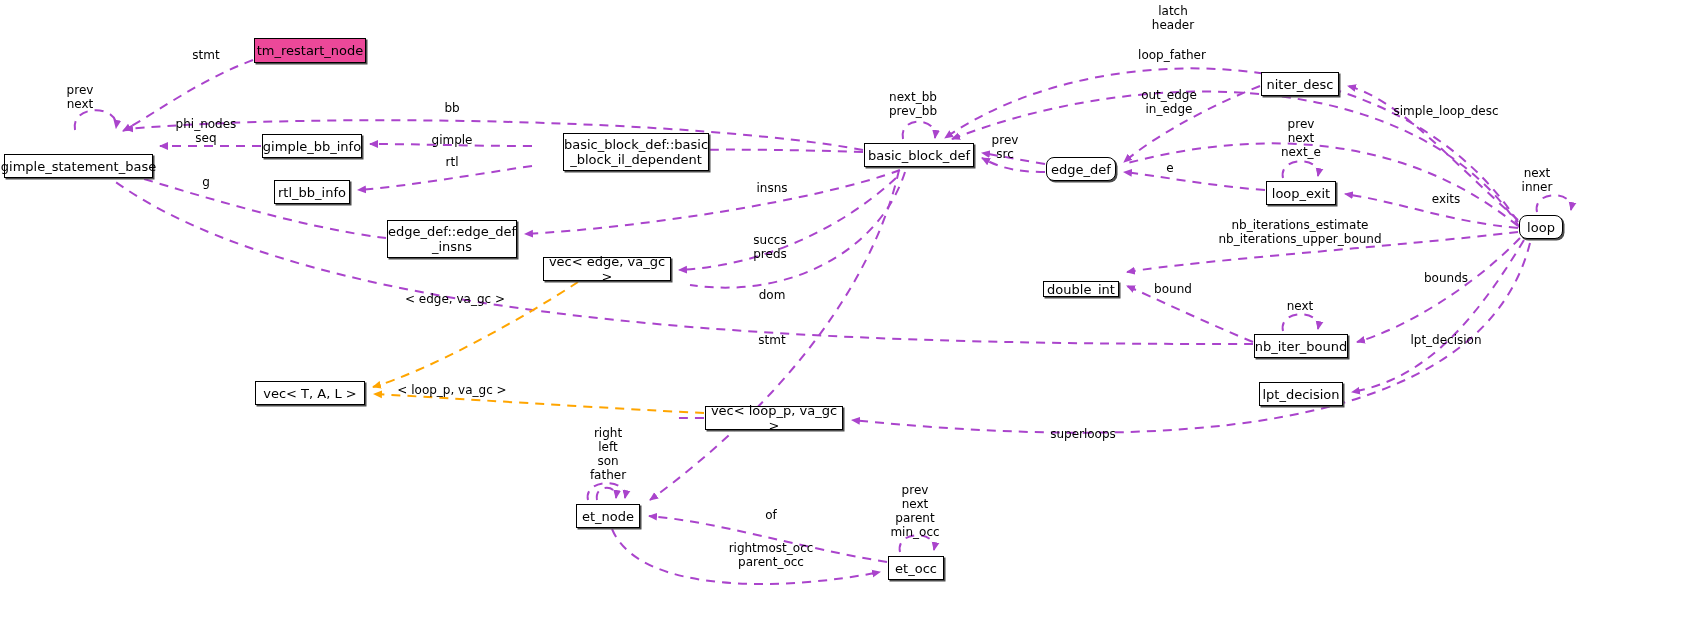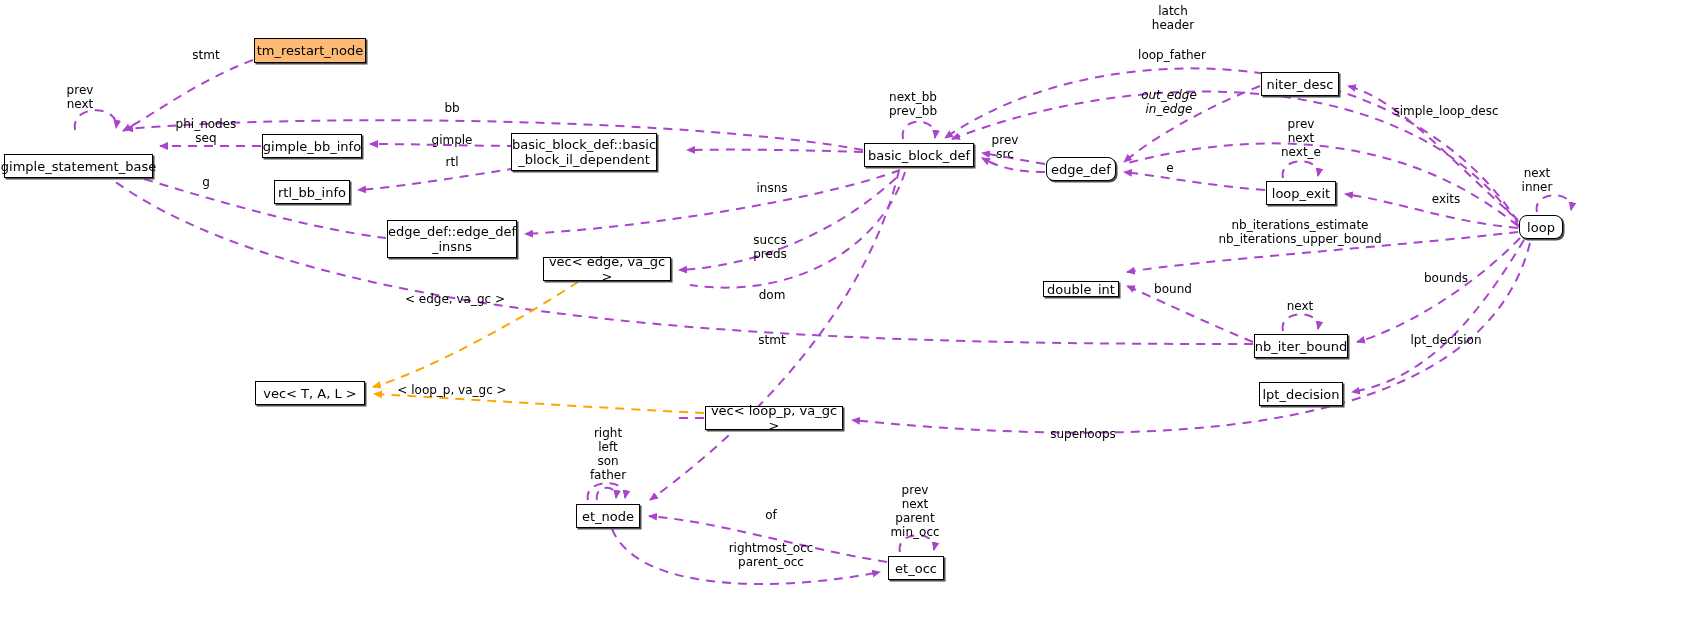--- a/index.html
+++ b/index.html
@@ -15,21 +15,21 @@
     font-size:13px;
     line-height:15px;
     display:flex;
     align-items:center;
     justify-content:center;
     text-align:center;
     white-space:pre-line;
     box-shadow:1.5px 1.5px 0 0 #4d4d4d;
     z-index:5;
   }
-  .node.highlight{background:#fdba74;}
+  .node.highlight{background:#ec4899;}
   .elabel{
     position:absolute;
     font-size:12px;
     line-height:14px;
     color:#000000;
     white-space:pre-line;
     text-align:center;
     transform:translate(-50%,-50%);
     z-index:4;
     background:transparent;
@@ -128,21 +128,21 @@
       <path d="M578,282 C520,320 430,370 373,387"></path>
 
       <path d="M704,413 C600,408 450,398 374,394"></path>
     </g>
   </svg>
 
   <div class="node" style="left:4px;top:134px;width:149px;height:24px;margin-top:20px;">gimple_statement_base</div>
   <div class="node highlight" style="left:254px;top:38px;width:112px;height:25px;">tm_restart_node</div>
   <div class="node" style="left:262px;top:134px;width:100px;height:24px;">gimple_bb_info</div>
   <div class="node" style="left:274px;top:180px;width:76px;height:24px;">rtl_bb_info</div>
-  <div class="node" style="left:511px;top:133px;width:146px;height:38px;">basic_block_def::basic
+  <div class="node" style="left:563px;top:133px;width:146px;height:38px;">basic_block_def::basic
 _block_il_dependent</div>
   <div class="node" style="left:387px;top:220px;width:130px;height:38px;">edge_def::edge_def
 _insns</div>
   <div class="node" style="left:543px;top:257px;width:128px;height:24px;">vec&lt; edge, va_gc &gt;</div>
   <div class="node" style="left:255px;top:381px;width:110px;height:24px;">vec&lt; T, A, L &gt;</div>
   <div class="node" style="left:705px;top:406px;width:138px;height:24px;">vec&lt; loop_p, va_gc &gt;</div>
   <div class="node" style="left:864px;top:143px;width:110px;height:24px;">basic_block_def</div>
   <div class="node" style="left:1046px;top:157px;width:70px;height:24px;border-radius:8px;">edge_def</div>
   <div class="node" style="left:1043px;top:281px;width:76px;height:16px;">double_int</div>
   <div class="node" style="left:1261px;top:72px;width:78px;height:24px;">niter_desc</div>
@@ -170,21 +170,21 @@
   <div class="elabel" style="left:772px;top:340px;">stmt</div>
   <div class="elabel" style="left:452px;top:390px;">&lt; loop_p, va_gc &gt;</div>
   <div class="elabel" style="left:913px;top:104px;">next_bb
 prev_bb</div>
   <div class="elabel" style="left:1005px;top:147px;">prev
 src</div>
   <div class="elabel" style="left:1170px;top:168px;">e</div>
   <div class="elabel" style="left:1173px;top:18px;">latch
 header</div>
   <div class="elabel" style="left:1172px;top:55px;">loop_father</div>
-  <div class="elabel" style="left:1169px;top:102px;font-style:italic;">out_edge
+  <div class="elabel" style="left:1169px;top:102px;">out_edge
 in_edge</div>
   <div class="elabel" style="left:1301px;top:138px;">prev
 next
 next_e</div>
   <div class="elabel" style="left:1446px;top:111px;">simple_loop_desc</div>
   <div class="elabel" style="left:1446px;top:199px;">exits</div>
   <div class="elabel" style="left:1537px;top:180px;">next
 inner</div>
   <div class="elabel" style="left:1300px;top:232px;">nb_iterations_estimate
 nb_iterations_upper_bound</div>

